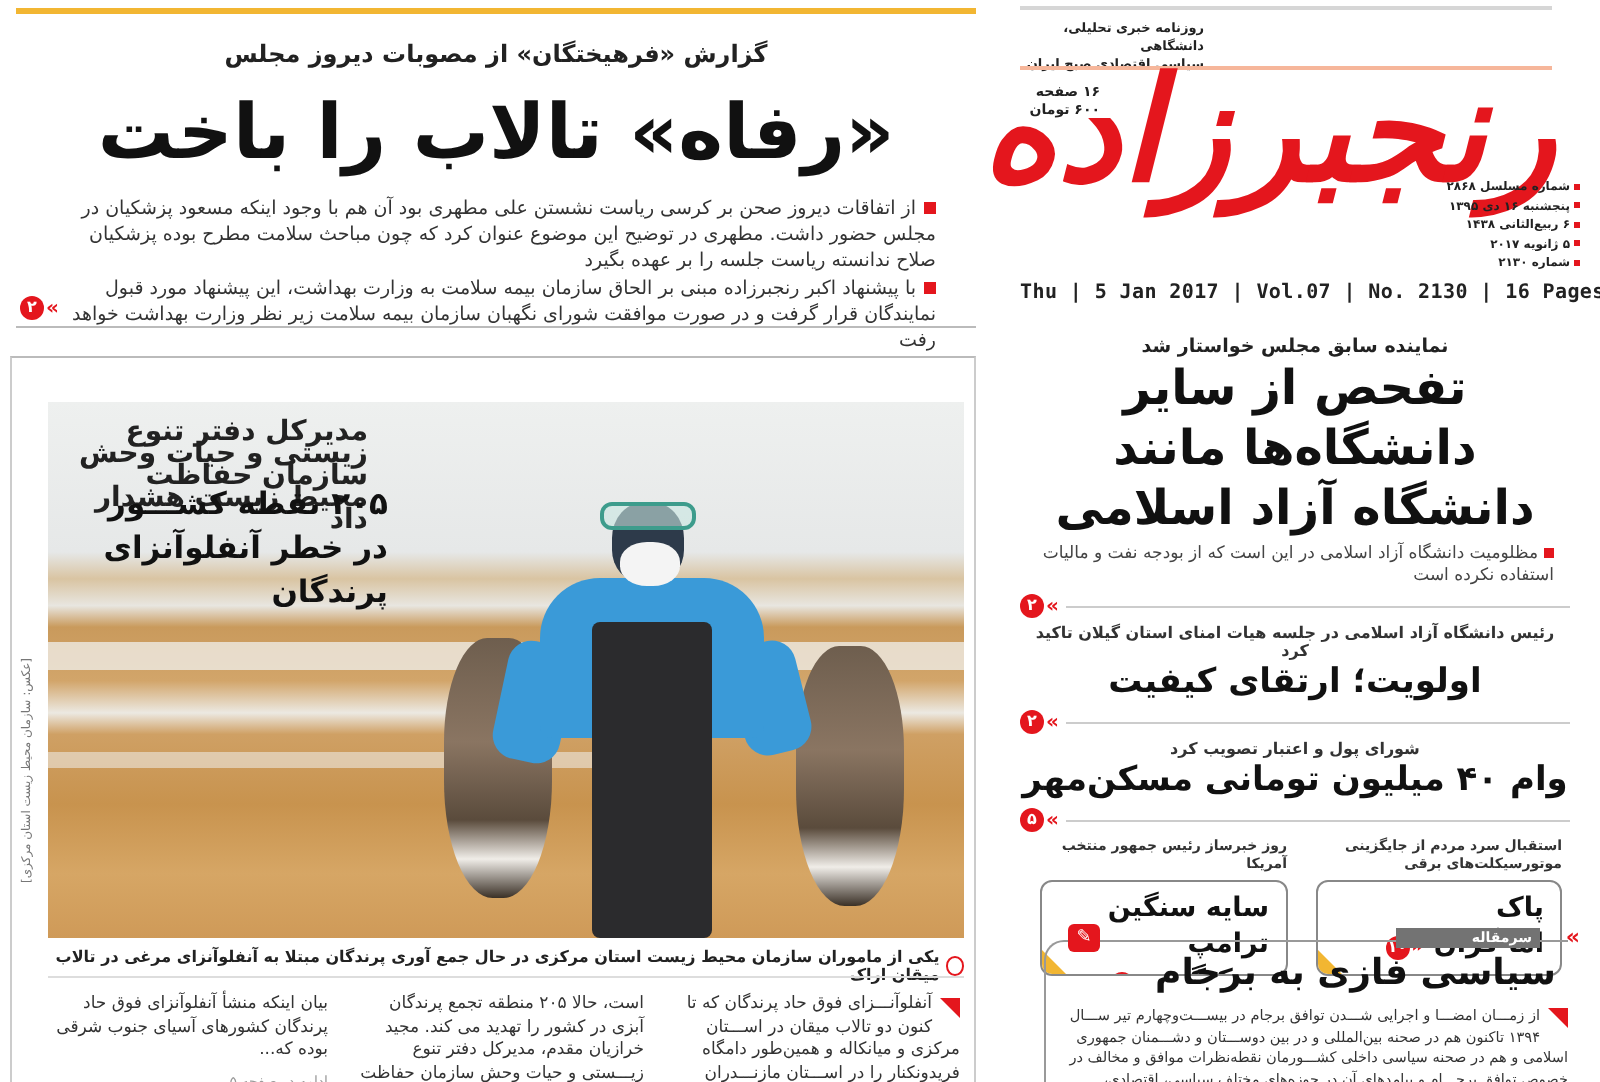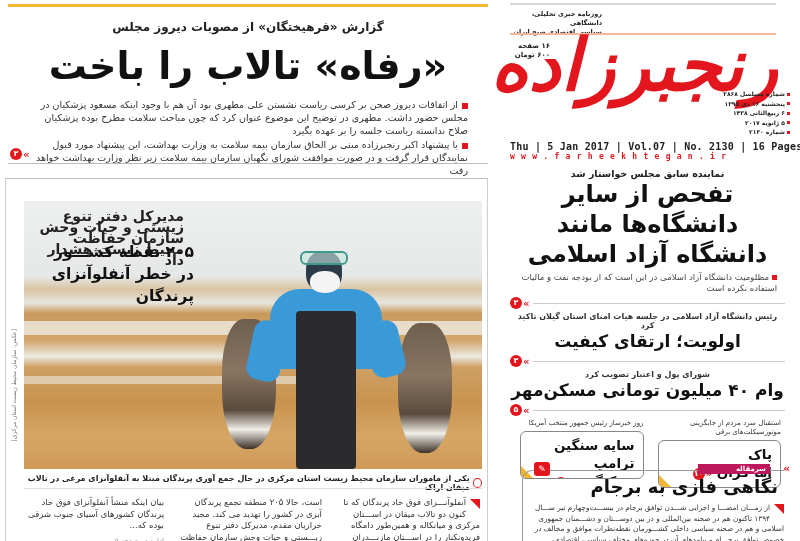--- a/index.html
+++ b/index.html
@@ -78,29 +78,29 @@
   .r-headline { text-align:center; font-size:24px; font-weight:bold; line-height:30px; color:#111; letter-spacing:-0.5px; }
   .r-lead { text-align:right; font-size:8.5px; color:#444; line-height:11px; margin-top:3px; padding:0 8px; }
   .r-lead .bullet { display:inline-block; width:5px; height:5px; background:#e4161d; margin-left:3px; vertical-align:middle; }
   .r-rule { display:flex; align-items:center; gap:4px; margin:3px 0; }
   .r-rule .line { flex:1; height:1px; background:#ccc; }
   .item-kicker { text-align:center; font-size:8px; font-weight:bold; color:#333; }
   .item-headline { text-align:center; font-size:17px; font-weight:bold; color:#111; line-height:22px; }
 
   .boxes { display:flex; gap:14px; padding:0 4px 0 10px; margin-top:2px; }
   .mini { flex:1; position:relative; }
-  .mini .mk { text-align:right; font-size:7px; font-weight:normal; line-height:9px; color:#333; }
+  .mini .mk { text-align:right; font-size:7px; font-weight:bold; line-height:9px; color:#333; }
   .mini .mbox { position:relative; margin-top:3px; border:1px solid #888; border-radius:6px; height:48px; padding:4px 8px; text-align:right; overflow:hidden; }
   .mini .mbox .corner { position:absolute; left:0; bottom:0; width:0; height:0; border-bottom:12px solid #f2b632; border-right:12px solid transparent; }
   .mini .mh { font-size:13.5px; font-weight:bold; line-height:18px; color:#111; }
 
   .editorial { position:absolute; left:522px; top:462px; width:270px; height:79px; }
   .editorial .ed-tag-row { position:absolute; left:0; top:0; width:270px; height:14px; }
   .editorial .ed-icon { position:absolute; left:12px; top:0; width:16px; height:14px; background:#e4161d; border-radius:3px; color:#fff; font-size:9px; text-align:center; line-height:14px; }
-  .editorial .ed-tag { position:absolute; right:22px; top:2px; width:72px; height:10px; background:#be185d; color:#fff; font-size:7px; font-weight:bold; line-height:10px; text-align:right; padding-right:4px; }
+  .editorial .ed-tag { position:absolute; right:22px; top:2px; width:72px; height:10px; background:#737373; color:#fff; font-size:7px; font-weight:bold; line-height:10px; text-align:right; padding-right:4px; }
   .editorial .ed-chev { position:absolute; right:2px; top:0; color:#e4161d; font-weight:bold; font-size:11px; }
   .editorial .ed-box { position:absolute; left:0; top:8px; width:262px; height:72px; border-top:1px solid #999; border-left:1px solid #999; border-radius:10px 0 0 0; }
   .editorial .ed-title { position:absolute; right:14px; top:14px; font-size:18px; font-weight:bold; color:#111; text-align:right; }
   .editorial .ed-body { position:absolute; left:10px; top:41px; width:252px; font-size:7.3px; line-height:10.5px; color:#333; text-align:right; }
   .editorial .ed-body .tri { float:right; width:0; height:0; border-top:10px solid #e4161d; border-left:10px solid transparent; margin-left:4px; margin-top:1px; }
 </style>
 </head>
 <body>
 
 <section class="top-story">
@@ -170,21 +170,20 @@
   </div>
   <div class="logo rtl">رنجبرزاده</div>
   <div class="issue-info rtl">
     <div><span class="dot"></span><span>شماره مسلسل ۲۸۶۸</span></div>
     <div><span class="dot"></span><span>پنجشنبه ۱۶ دی ۱۳۹۵</span></div>
     <div><span class="dot"></span><span>۶ ربیع‌الثانی ۱۴۳۸</span></div>
     <div><span class="dot"></span><span>۵ ژانویه ۲۰۱۷</span></div>
     <div><span class="dot"></span><span>شماره ۲۱۳۰</span></div>
   </div>
   <div class="dateline">Thu | 5 Jan 2017 | Vol.07 | No. 2130 | 16 Pages</div>
-  <div class="url">www.farheekhtegan.ir</div>
 </header>
 
 <section class="rcol">
   <div class="r-kicker rtl">نماینده سابق مجلس خواستار شد</div>
   <h2 class="r-headline rtl">تفحص از سایر دانشگاه‌ها مانند دانشگاه آزاد اسلامی</h2>
   <div class="r-lead rtl"><span class="bullet"></span><span>مظلومیت دانشگاه آزاد اسلامی در این است که از بودجه نفت و مالیات استفاده نکرده است</span></div>
   <div class="r-rule">
     <a class="page-ref">
         <span class="num">۲</span>
         <span>«</span>
@@ -238,15 +237,15 @@
   </div>
 </section>
 
 <section class="editorial">
   <div class="ed-box"></div>
   <div class="ed-tag-row">
     <span class="ed-icon">✎</span>
     <span class="ed-tag rtl">سرمقاله</span>
     <span class="ed-chev">«</span>
   </div>
-  <h3 class="ed-title rtl">نگاهی فازی به برجام</h3>
+  <h3 class="ed-title rtl">سیاسی فازی به برجام</h3>
   <div class="ed-body rtl"><span class="tri"></span><span>از زمـــان امضـــا و اجرایی شـــدن توافق برجام در بیســـت‌وچهارم تیر ســـال ۱۳۹۴ تاکنون هم در صحنه بین‌المللی و در بین دوســـتان و دشـــمنان جمهوری اسلامی و هم در صحنه سیاسی داخلی کشـــورمان نقطه‌نظرات موافق و مخالف در خصوص توافق برجـــام و پیامدهای آن در حوزه‌های مختلف سیاسی، اقتصادی، سوق‌الجیشی، تجاری و البته منافع ملی منجر به برگزاری جلســـات، بحث‌ها</span></div>
 </section>
 
 </body></html>

